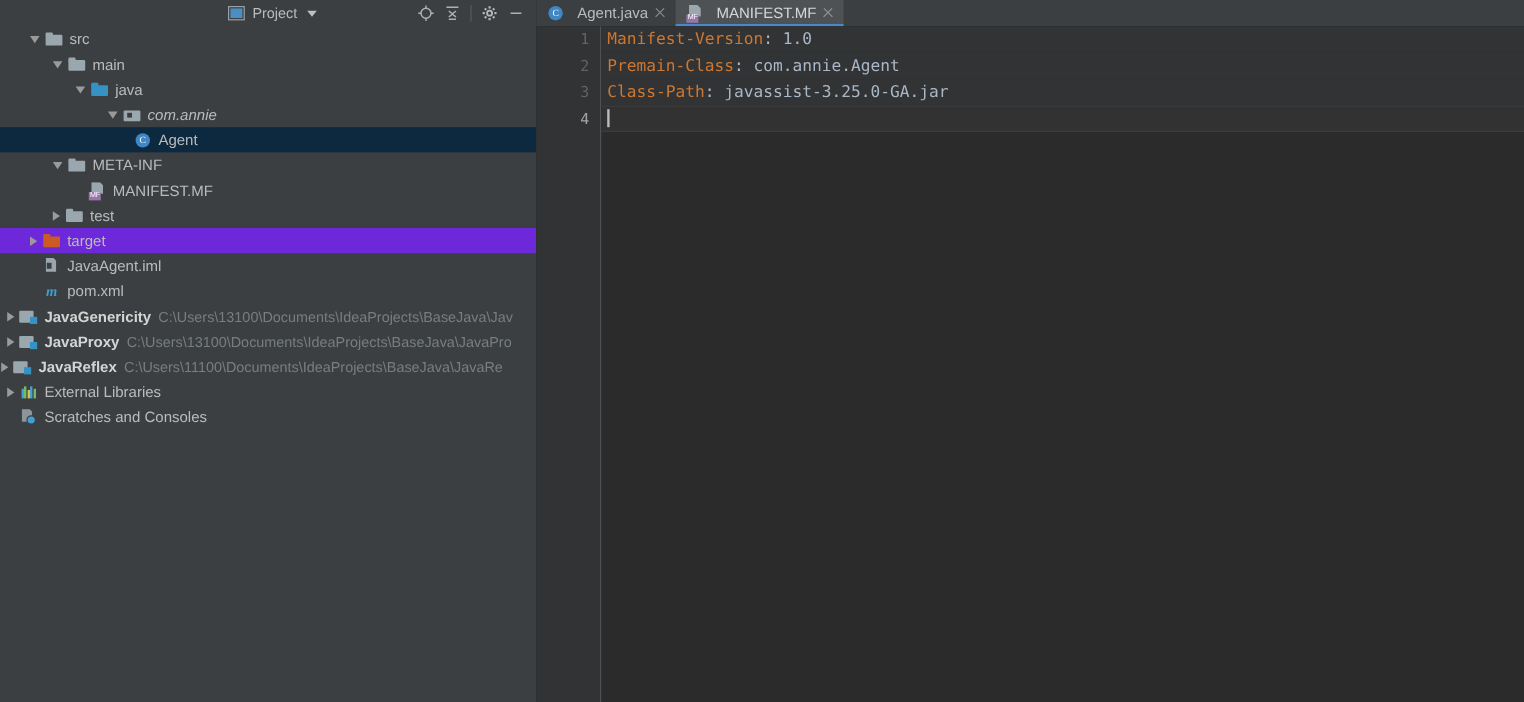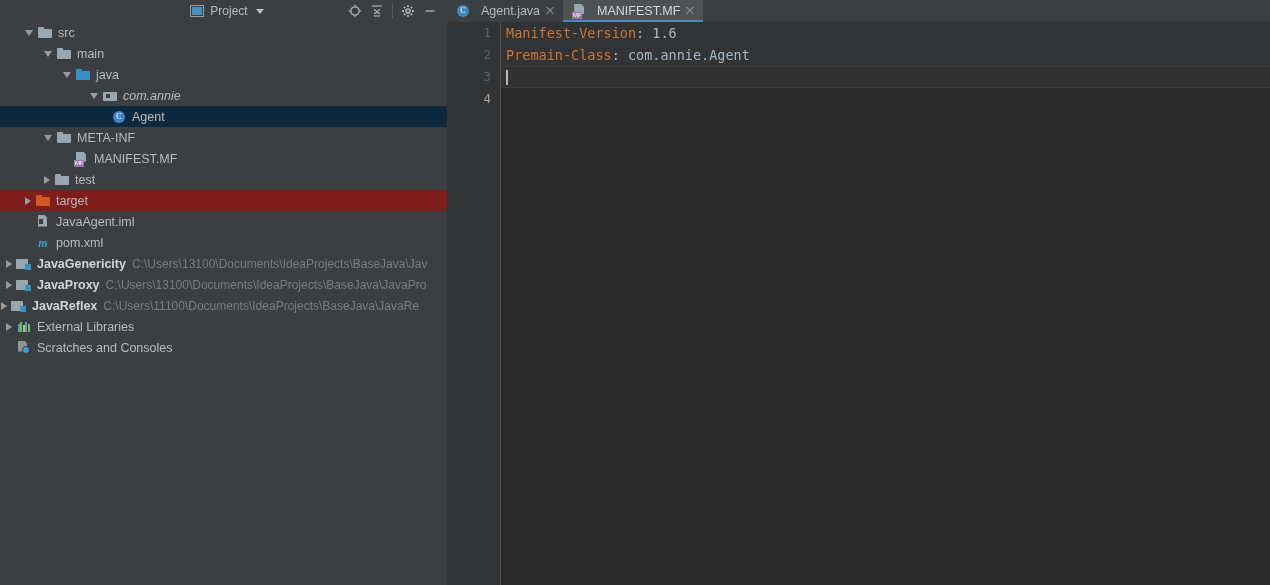--- a/index.html
+++ b/index.html
@@ -104,21 +104,21 @@
   }
   .row {
     position: relative;
     height: 21px;
     display: flex;
     align-items: center;
     white-space: nowrap;
     box-sizing: border-box;
   }
   .row.selected { background: #0d293f; }
-  .row.excluded { background: #7f1d1d; }
+  .row.excluded { background: #6d28d9; }
   .arrow {
     width: 0; height: 0;
     flex: none;
     margin-right: 4px;
   }
   .arrow.collapsed {
     border-top: 4.5px solid transparent;
     border-bottom: 4.5px solid transparent;
     border-left: 6px solid #9a9a9a;
   }
@@ -623,20 +623,21 @@
 
     <div class="editor-body">
       <div class="gutter">
           <div class="gutter-line">1</div>
           <div class="gutter-line">2</div>
           <div class="gutter-line">3</div>
           <div class="gutter-line current">4</div>
         </div>
       <div class="vsep"></div>
       <div class="code">
-          <div class="code-line textbg"><span class="k">Manifest-Version</span><span class="c">: </span><span class="v">1.6</span></div>
+          <div class="code-line textbg"><span class="k">Manifest-Version</span><span class="c">: </span><span class="v">1.0</span></div>
           <div class="code-line textbg"><span class="k">Premain-Class</span><span class="c">: </span><span class="v">com.annie.Agent</span></div>
+          <div class="code-line textbg"><span class="k">Class-Path</span><span class="c">: </span><span class="v">javassist-3.25.0-GA.jar</span></div>
           <div class="code-line current"><span class="caret"></span></div>
         </div>
     </div>
   </div>
 
 </div>
 
 </body></html>

